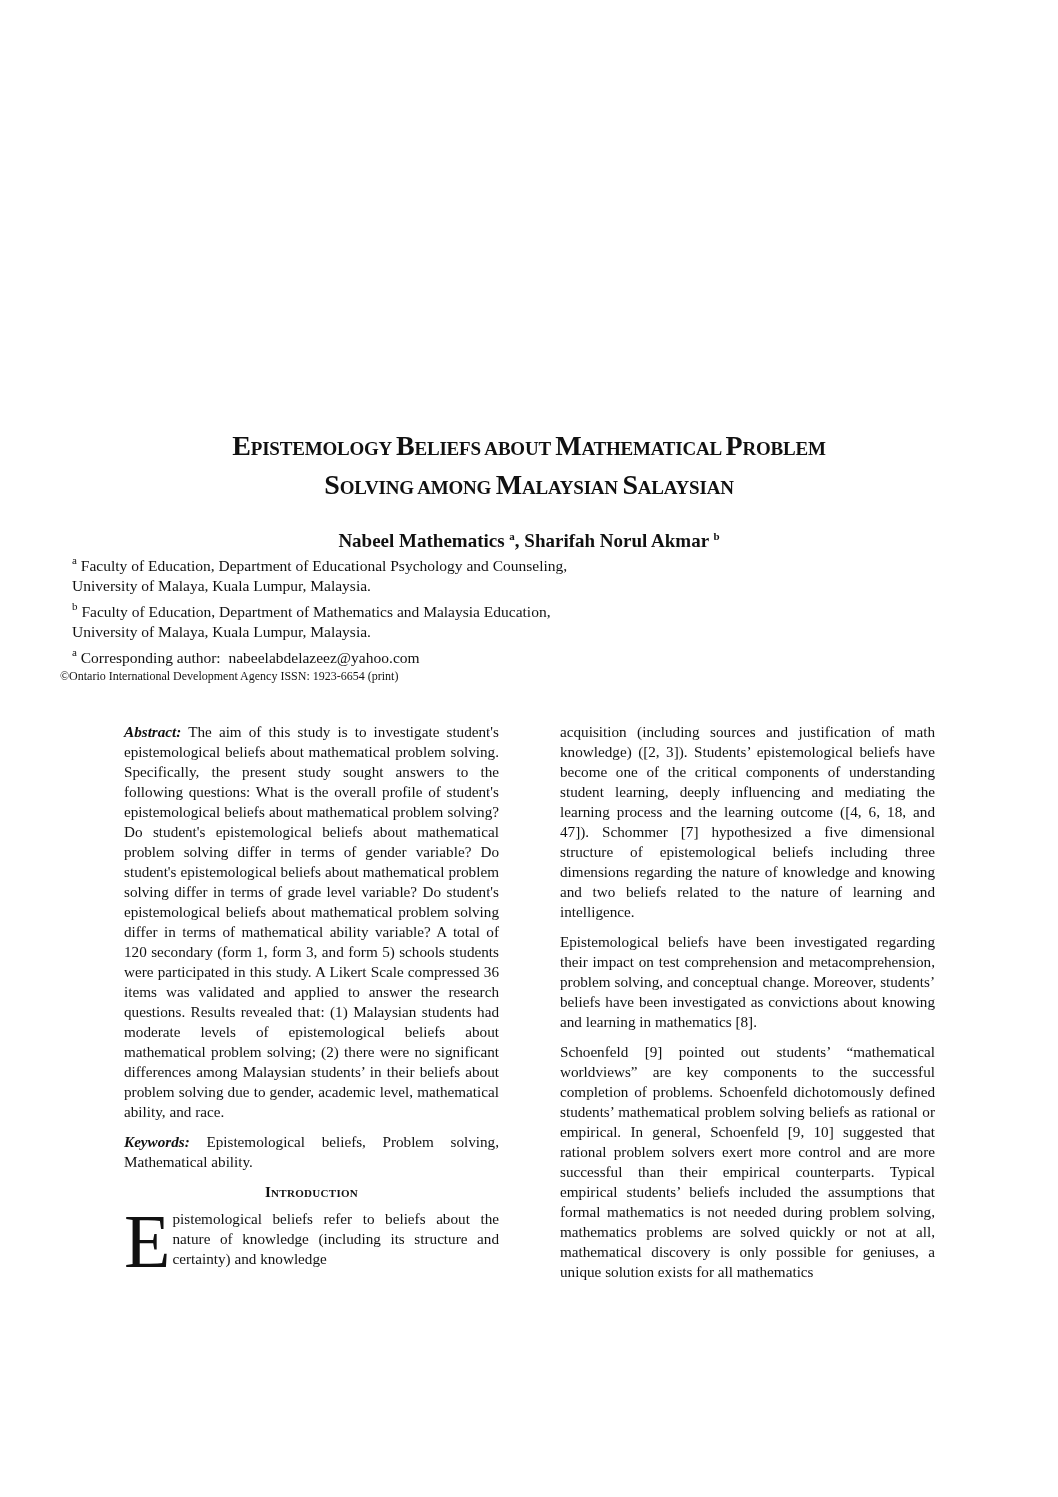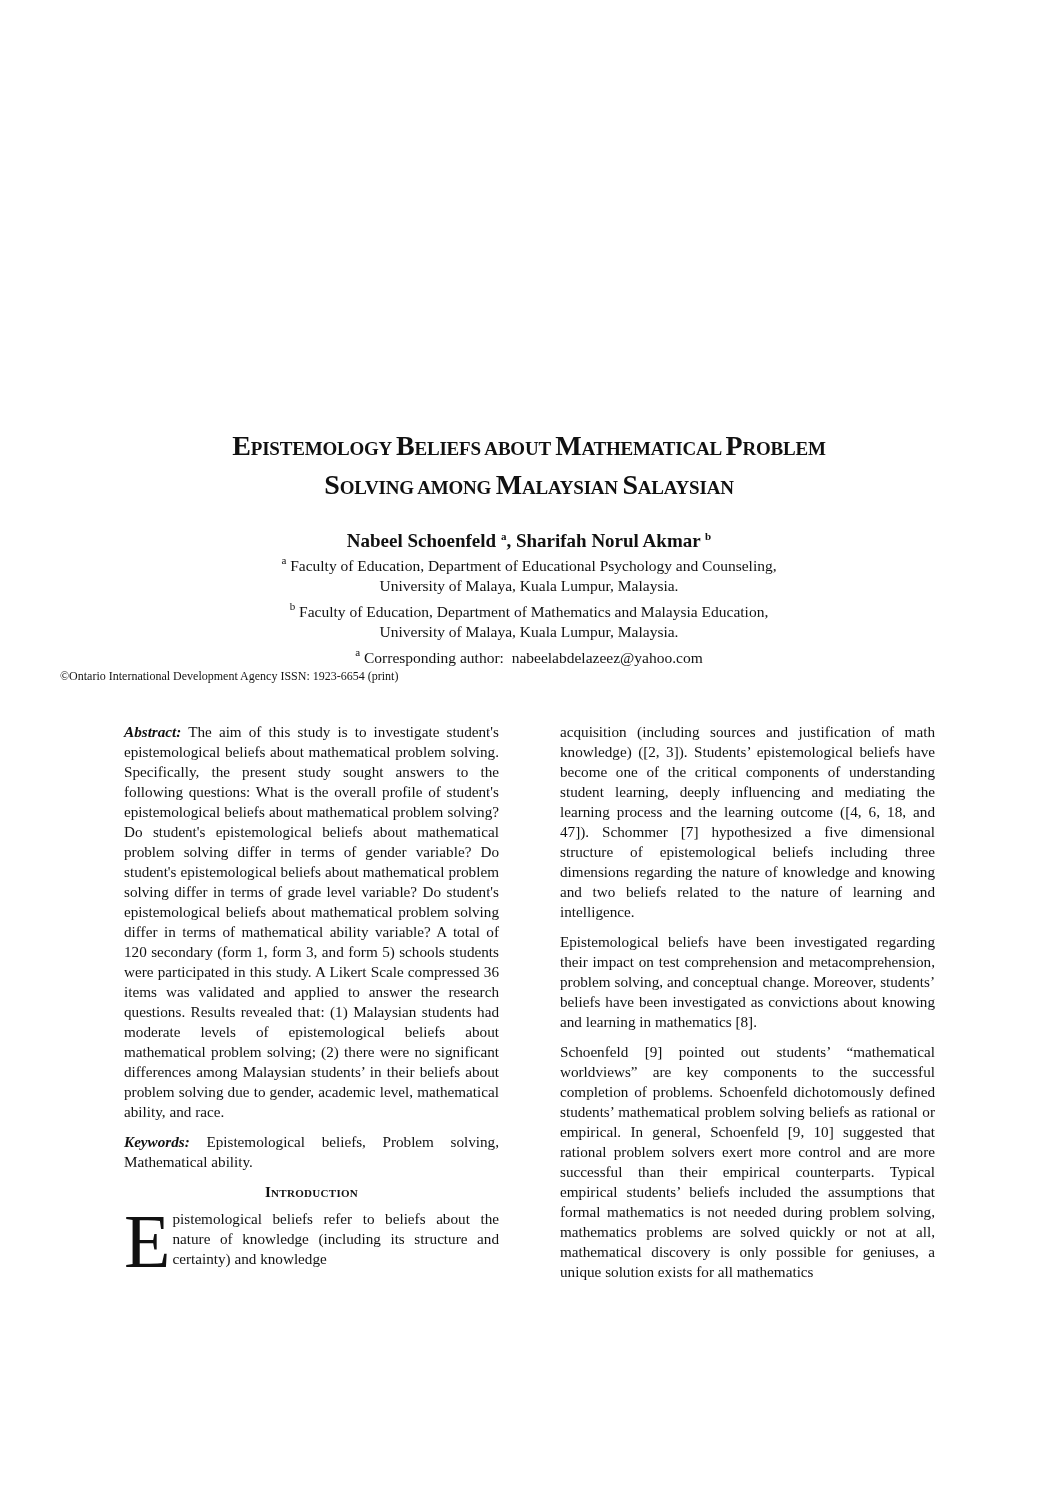--- a/index.html
+++ b/index.html
@@ -6,21 +6,21 @@
   body { width: 1058px; height: 1497px; position: relative; overflow: hidden;
          font-family: "Liberation Serif", "DejaVu Serif", serif; color: #111; }
   .title { position: absolute; left: 60px; width: 938px; top: 428px; text-align: center;
            font-weight: bold; font-size: 28px; line-height: 36px; letter-spacing: -0.2px; }
   .title .line { display: block; }
   .sc-cap { font-size: 28px; }
   .sc-low { font-size: 19px; }
   .authors { position: absolute; left: 60px; width: 938px; top: 524px; text-align: center;
              font-weight: bold; font-size: 19px; line-height: 24px; }
   .authors sup, .affil sup { font-size: 11px; vertical-align: 7px; }
-  .affil { position: absolute; left: 60px; width: 938px; top: 550px; text-align: center;
+  .affil { position: absolute; left: 72px; width: 938px; top: 550px; text-align: left;
            font-size: 15.5px; line-height: 20px; }
   .affil div { margin: 0; }
   .pubinfo { position: absolute; left: 60px; width: 938px; top: 668px; text-align: left;
              font-size: 12px; line-height: 17px; }
   .col { position: absolute; top: 722px; width: 375px; font-size: 15.2px; line-height: 20px;
          text-align: justify; }
   .col-left { left: 124px; }
   .col-right { left: 560px; }
   .col p { margin: 0 0 10px 0; }
   .lead { font-weight: bold; font-style: italic; }
@@ -38,21 +38,21 @@
   <div class="title">
     <span class="line">
       <span class="sc-cap">E</span><span class="sc-low">PISTEMOLOGY </span><span class="sc-cap">B</span><span class="sc-low">ELIEFS ABOUT </span><span class="sc-cap">M</span><span class="sc-low">ATHEMATICAL </span><span class="sc-cap">P</span><span class="sc-low">ROBLEM</span>
     </span>
     <span class="line">
       <span class="sc-cap">S</span><span class="sc-low">OLVING AMONG </span><span class="sc-cap">M</span><span class="sc-low">ALAYSIAN </span><span class="sc-cap">S</span><span class="sc-low">ALAYSIAN</span>
     </span>
   </div>
 
   <div class="authors">
-    <span>Nabeel Schoenfeld</span>
+    <span>Nabeel Mathematics</span>
     <sup>a</sup><span>, </span><span>Sharifah Norul Akmar</span>
     <sup>b</sup>
   </div>
 
   <div class="affil">
     <div>
       <sup>a</sup>
       <span>Faculty of Education, Department of Educational Psychology and Counseling,</span>
     </div>
     <div>University of Malaya, Kuala Lumpur, Malaysia.</div>

